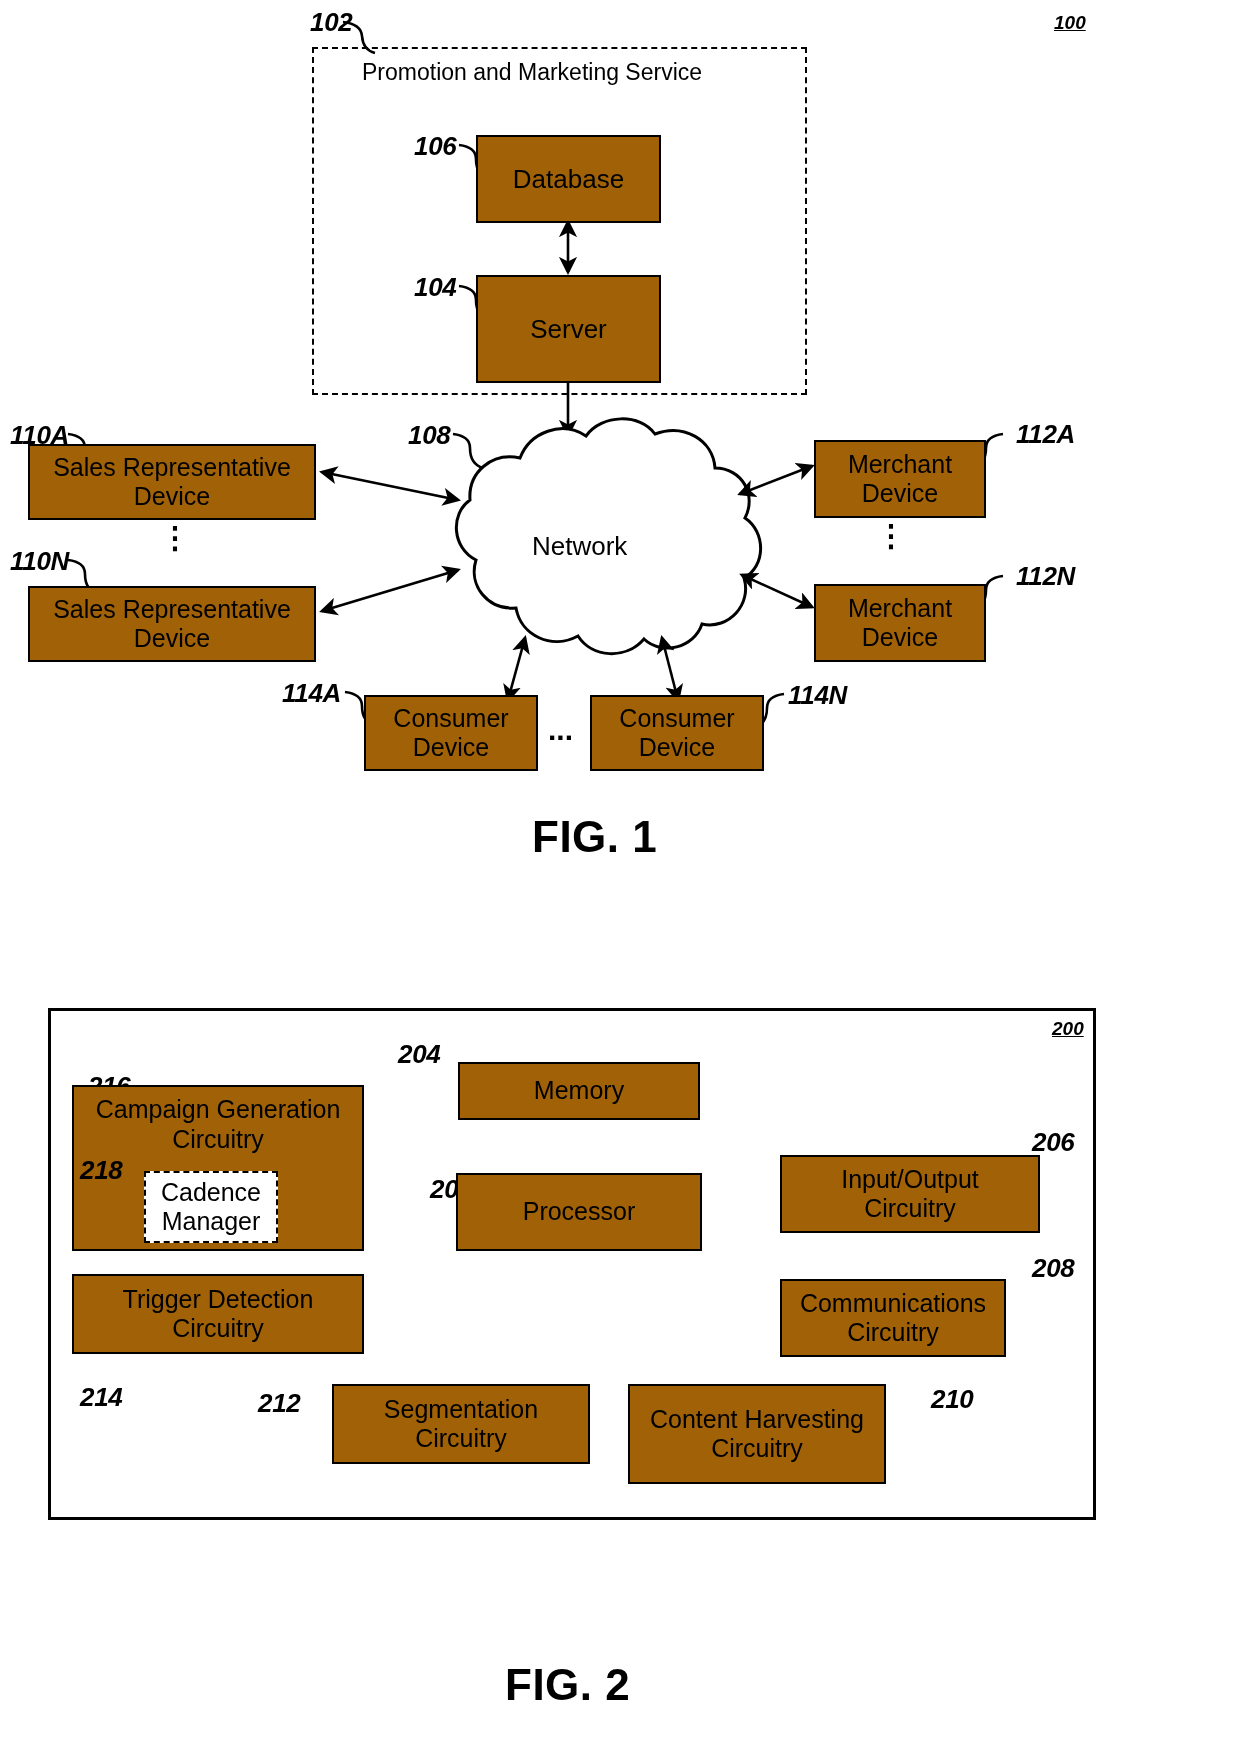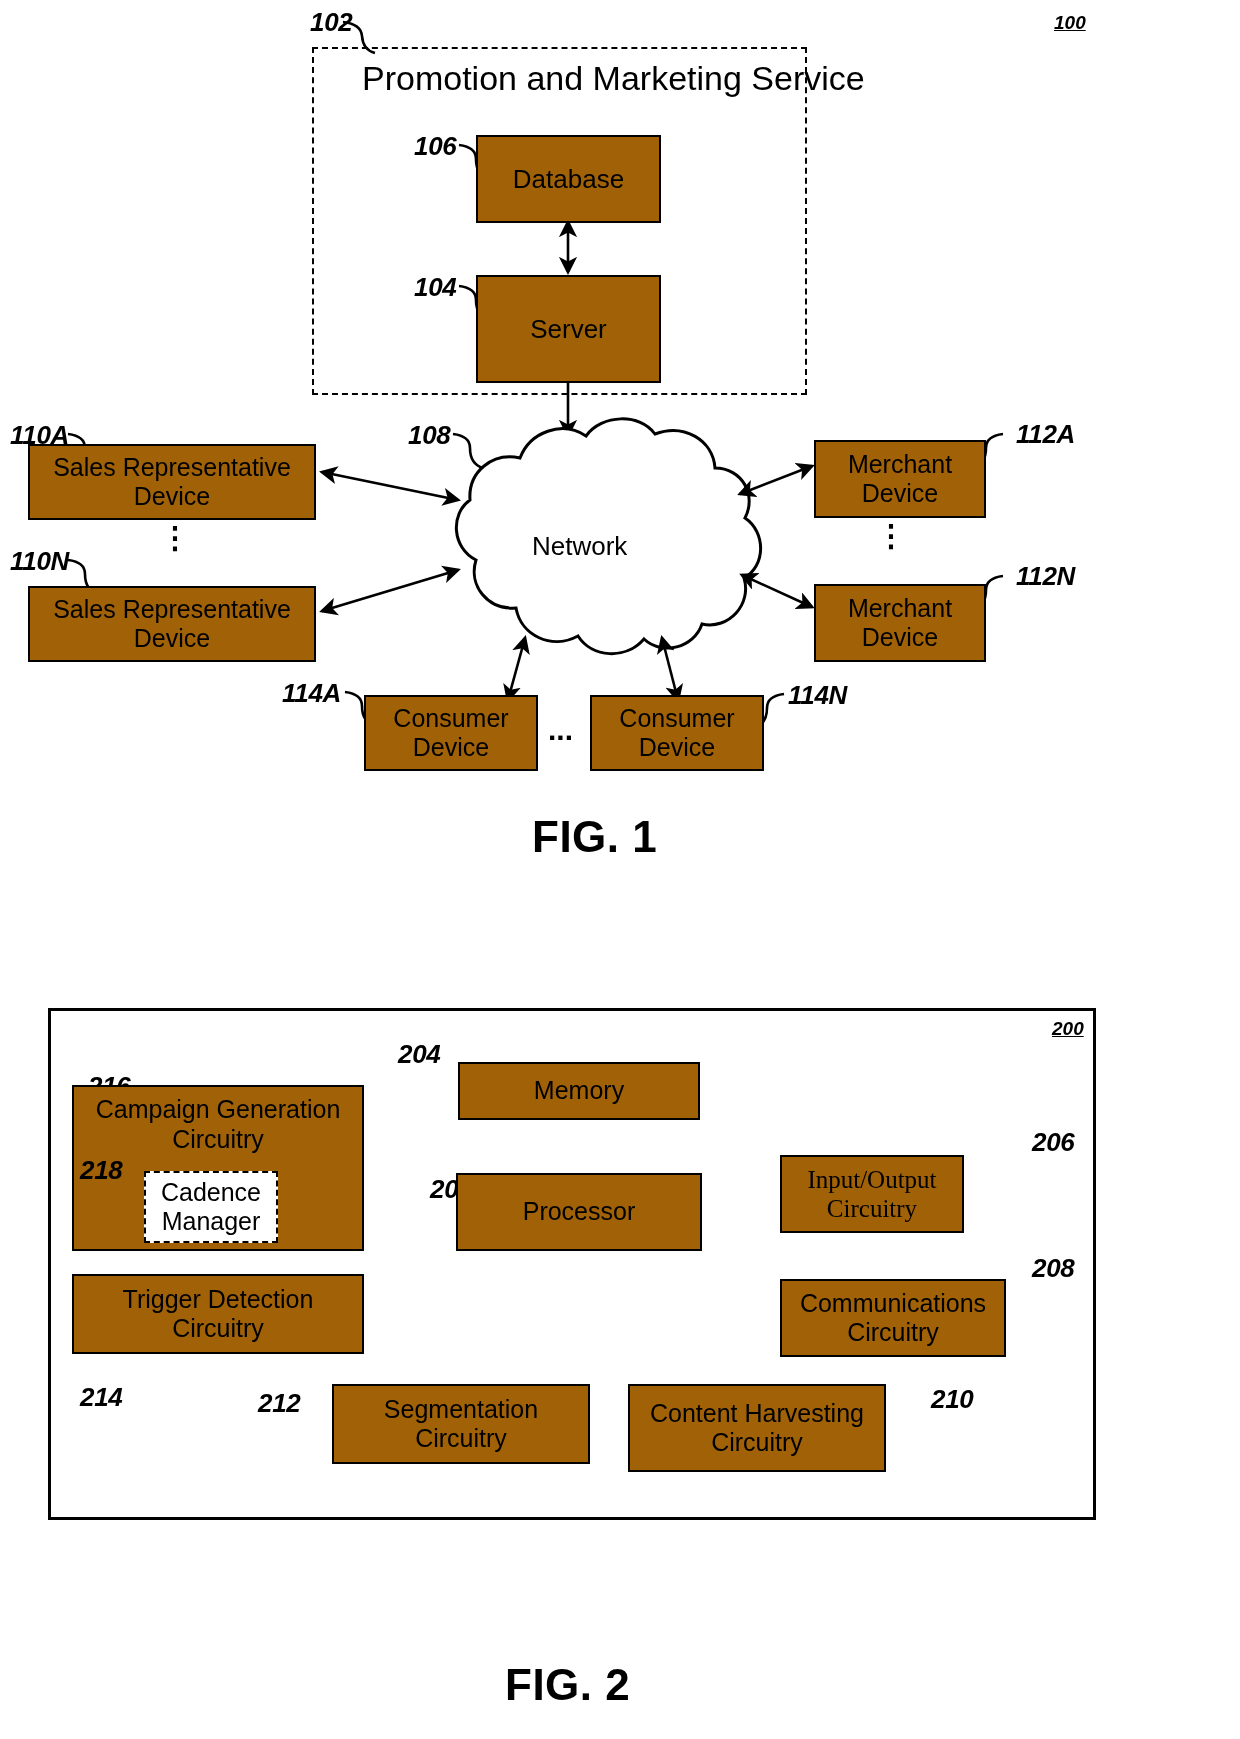--- a/index.html
+++ b/index.html
@@ -81,21 +81,21 @@
   }
   .figtitle {
     position: absolute;
     font-size: 44px;
     font-weight: bold;
     white-space: nowrap;
     letter-spacing: 0.5px;
   }
   .headline {
     position: absolute;
-    font-size: 34px;
+    font-size: 23px;
     white-space: nowrap;
   }
   .vdots {
     position: absolute;
     font-size: 30px;
     font-weight: bold;
     line-height: 0.55;
     letter-spacing: 0;
     text-align: center;
   }
@@ -271,38 +271,38 @@
   <div class="box" style="left:458px; top:1062px; width:242px; height:58px;">
     <span class="fs25">Memory</span>
   </div>
 
   <div class="ref" style="left:430px; top:1174px;">202</div>
   <div class="box" style="left:456px; top:1173px; width:246px; height:78px;">
     <span class="fs25">Processor</span>
   </div>
 
   <div class="ref" style="left:1032px; top:1127px;">206</div>
-  <div class="box" style="left:780px; top:1155px; width:184px; height:78px; flex-direction:column;font-family:Liberation Serif, serif;">
+  <div class="box" style="left:780px; top:1155px; width:260px; height:78px; flex-direction:column;">
     <span class="fs25">Input/Output</span>
     <span class="fs25">Circuitry</span>
   </div>
 
   <div class="ref" style="left:1032px; top:1253px;">208</div>
   <div class="box" style="left:780px; top:1279px; width:226px; height:78px; flex-direction:column;">
     <span class="fs25">Communications</span>
     <span class="fs25">Circuitry</span>
   </div>
 
   <div class="ref" style="left:258px; top:1388px;">212</div>
   <div class="box" style="left:332px; top:1384px; width:258px; height:80px; flex-direction:column;">
     <span class="fs25">Segmentation</span>
     <span class="fs25">Circuitry</span>
   </div>
 
-  <div class="box" style="left:628px; top:1384px; width:258px; height:88px; flex-direction:column;">
+  <div class="box" style="left:628px; top:1384px; width:258px; height:100px; flex-direction:column;">
     <span class="fs25">Content Harvesting</span>
     <span class="fs25">Circuitry</span>
   </div>
   <div class="ref" style="left:907px; top:1384px;margin-left:24px;">210</div>
 
   <div class="figtitle" style="left:505px; top:1660px;">FIG. 2</div>
 
 </div>
 
 </body></html>

